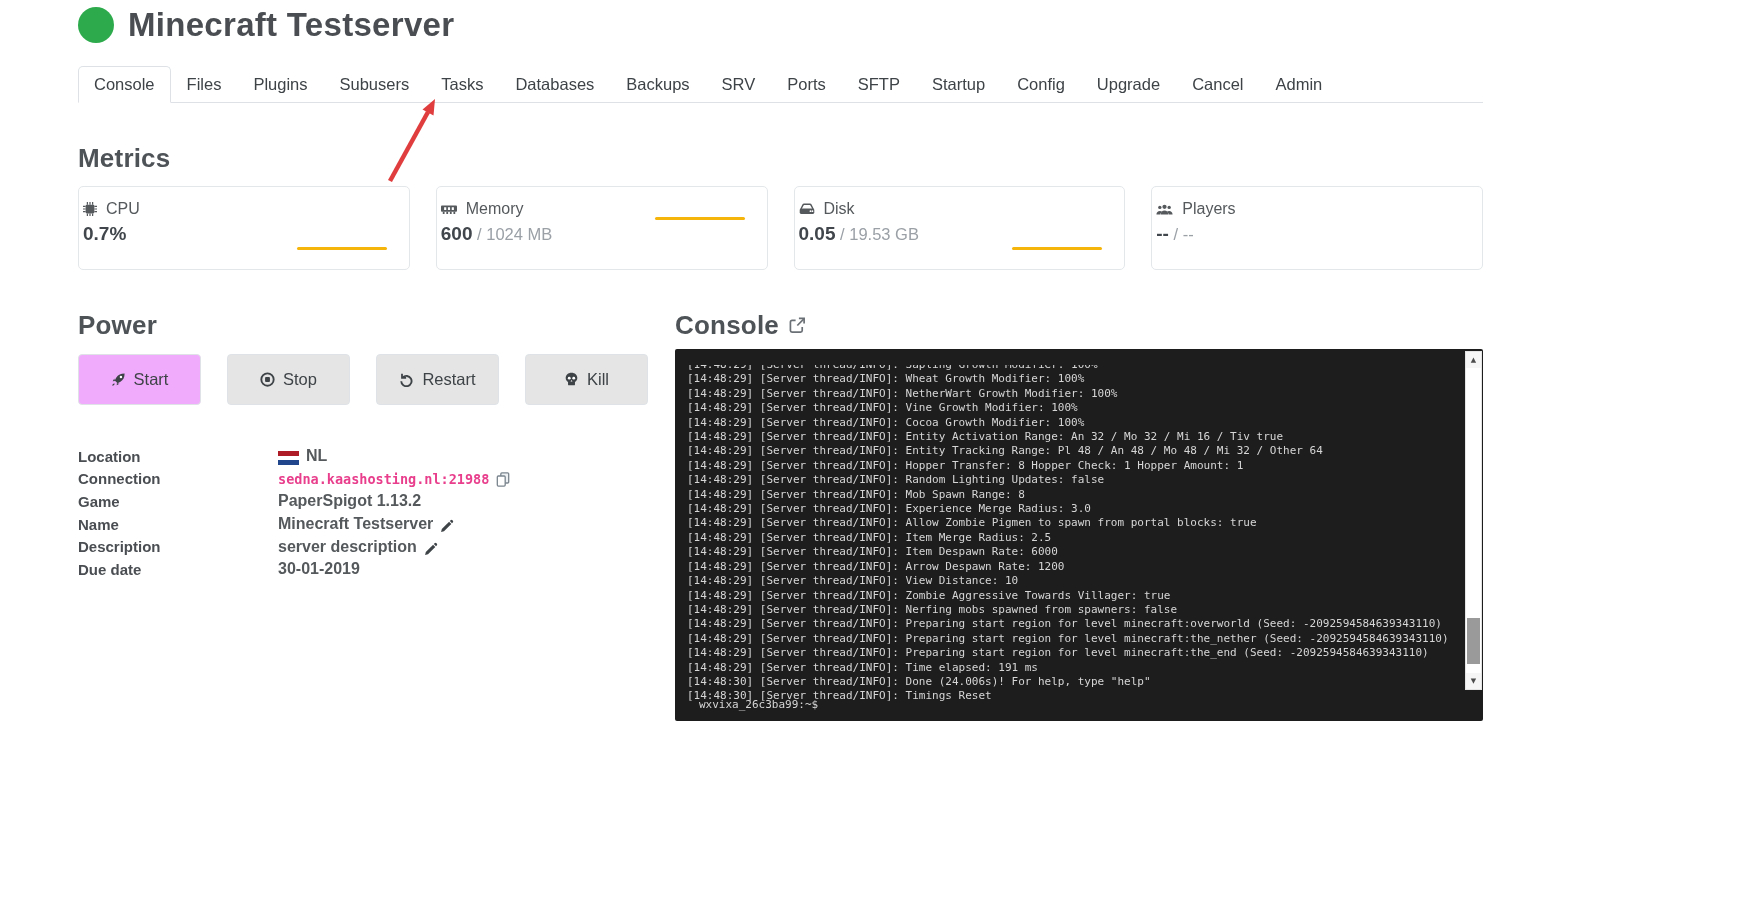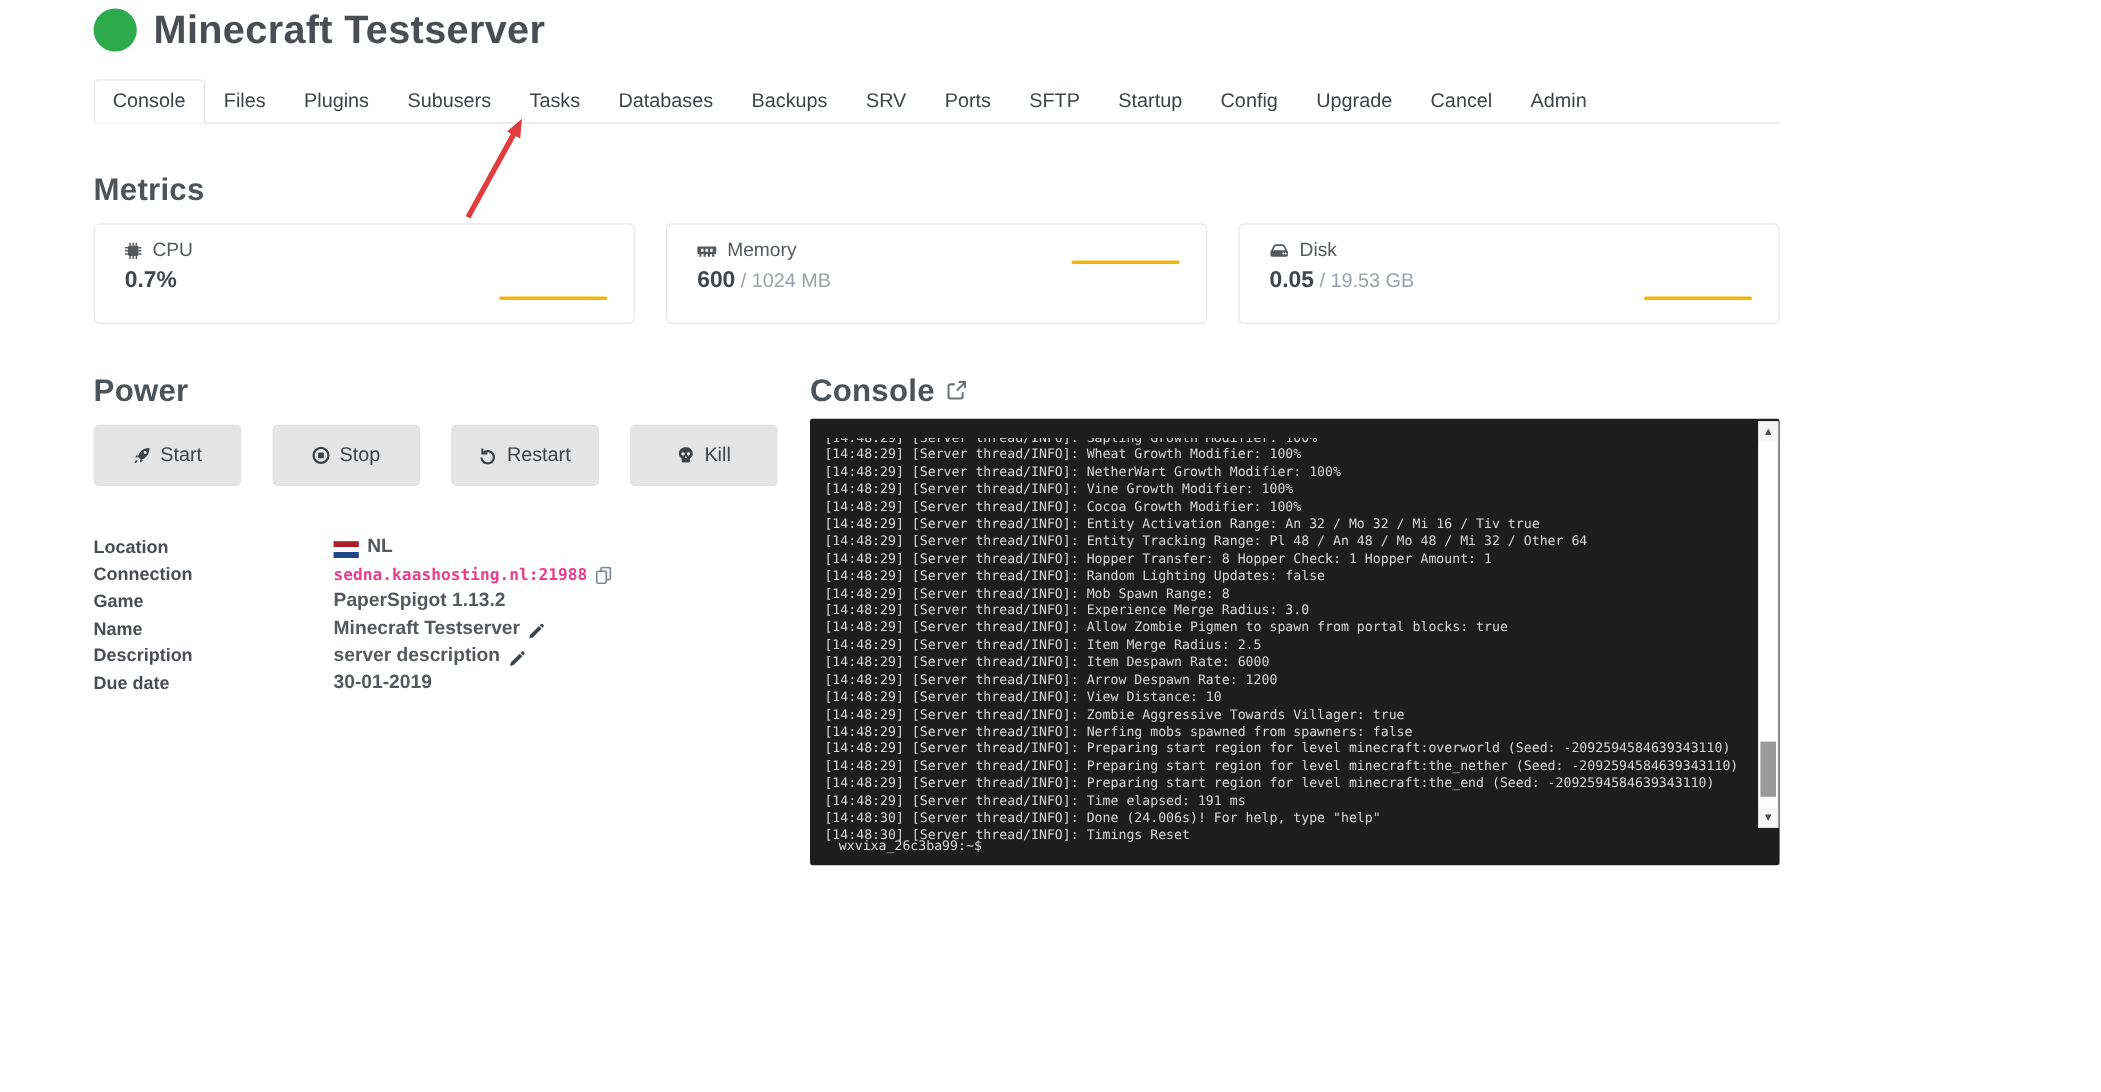--- a/index.html
+++ b/index.html
@@ -23,38 +23,38 @@
   
   .arrow-annot { position:absolute; left:300px; top:95px; width:70px; height:92px; pointer-events:none; z-index:5; }
 
   
   .sec-h { font-size:26px; font-weight:600; color:#4e5358; letter-spacing:.2px; }
 
   
   .metrics { margin-top:40px; }
   .cards { display:flex; gap:26px; margin-top:12px; }
   .card { flex:1; height:84px; background:#fff; border:1px solid #e4e7ea; border-radius:5px;
-          padding:13px 25px; position:relative; }
+          padding:13px 4px; position:relative; }
   .card-label { display:flex; align-items:center; gap:9px; font-size:16px; color:#55595c; }
   .card-value { margin-top:5px; font-size:19px; font-weight:700; color:#40464b; }
   .card-value .sec { font-weight:400; color:#9aa0a6; font-size:16.5px; }
   .spark { position:absolute; right:22px; width:90px; height:3px; border-radius:2px; }
   .spark.top { top:30px; } .spark.bottom { top:60px; }
 
   
   .main-row { display:flex; margin-top:40px; }
   .left-col { width:597px; flex:none; }
   .right-col { width:808px; flex:none; }
 
   
   .pbtns { display:flex; gap:26px; margin-top:13px; }
   .pbtn { width:123px; height:51px; background:#e5e5e5; border:1px solid #dfe3e7; border-radius:4px;
           font-family:inherit; font-size:16.5px; color:#3e4347; display:flex; align-items:center;
           justify-content:center; gap:8px; cursor:pointer; }
-  .pbtn.pressed { background:#e5e5e5; }
+  .pbtn.pressed { background:#f0abfc; }
 
   
   .info { margin-top:40px; }
   .info-rows { margin-top:14px; }
   .info-row { display:flex; align-items:center; min-height:22.6px; }
   .info-label { width:200px; font-size:15px; font-weight:700; color:#4a4e52; }
   .info-value { font-size:16px; color:#55595c; display:flex; align-items:flex-end; gap:7px;font-weight:bold; }
   .code-val { font-family:"DejaVu Sans Mono", monospace; font-size:13.5px; }
   .flag { display:inline-block; width:21px; height:14px;
           background:linear-gradient(to bottom, #AE1C28 0 33.4%, #ffffff 33.4% 66.7%, #21468B 66.7% 100%); }
@@ -149,20 +149,36 @@
                   <path d="M2.2 7 L4.4 2.6 A1.6 1.6 0 0 1 5.8 1.7 h6.4 a1.6 1.6 0 0 1 1.4 0.9 L15.8 7" fill="none" stroke="#55595c" stroke-width="1.6"></path>
                   <rect x="0.8" y="6.4" width="16.4" height="6.2" rx="1.6" fill="#55595c"></rect>
                   <circle cx="12.9" cy="9.5" r="1" fill="#fff"></circle>
                   <circle cx="15.1" cy="9.5" r="1" fill="#fff"></circle>
                 </svg>
               </span>
               <span>Disk</span>
             </div>
             <div class="card-value"><span>0.05</span><span class="sec"> / 19.53 GB</span></div>
             <div class="spark bottom" style="background: rgb(245, 181, 10);"></div>
+          </div>
+          <div class="card">
+            <div class="card-label">
+              <span class="icon">
+                <svg width="17" height="13" viewBox="0 0 20 14" fill="#55595c">
+                  <circle cx="4.5" cy="4.5" r="2"></circle>
+                  <path d="M0.5 13c0-2.8 1.8-4.2 4-4.2 1 0 1.9.3 2.6.9C5.7 10.8 5 12 5 13z"></path>
+                  <circle cx="15.5" cy="4.5" r="2"></circle>
+                  <path d="M19.5 13c0-2.8-1.8-4.2-4-4.2-1 0-1.9.3-2.6.9 1.4 1.1 2.1 2.3 2.1 3.3z"></path>
+                  <circle cx="10" cy="3.8" r="2.5"></circle>
+                  <path d="M5.5 13c0-3.2 2-4.8 4.5-4.8s4.5 1.6 4.5 4.8z"></path>
+                </svg>
+              </span>
+              <span>Players</span>
+            </div>
+            <div class="card-value"><span>--</span><span class="sec"> / --</span></div>
           </div>
         </div>
     </div>
 
     <div class="main-row">
       <div class="left-col">
         <div>
           <div class="sec-h">Power</div>
           <div class="pbtns">
               <button class="pbtn pressed">

